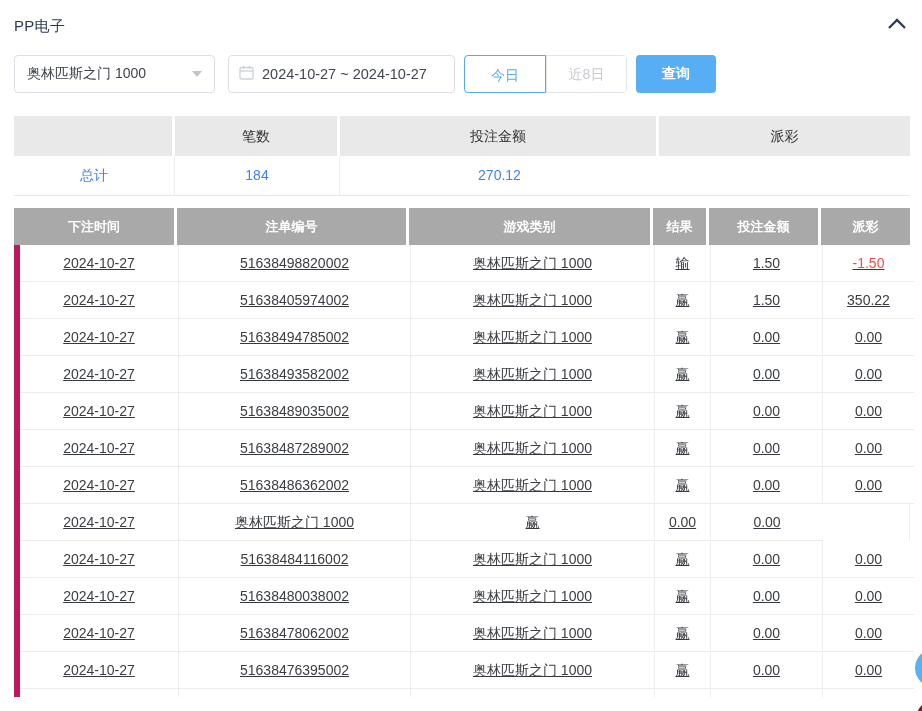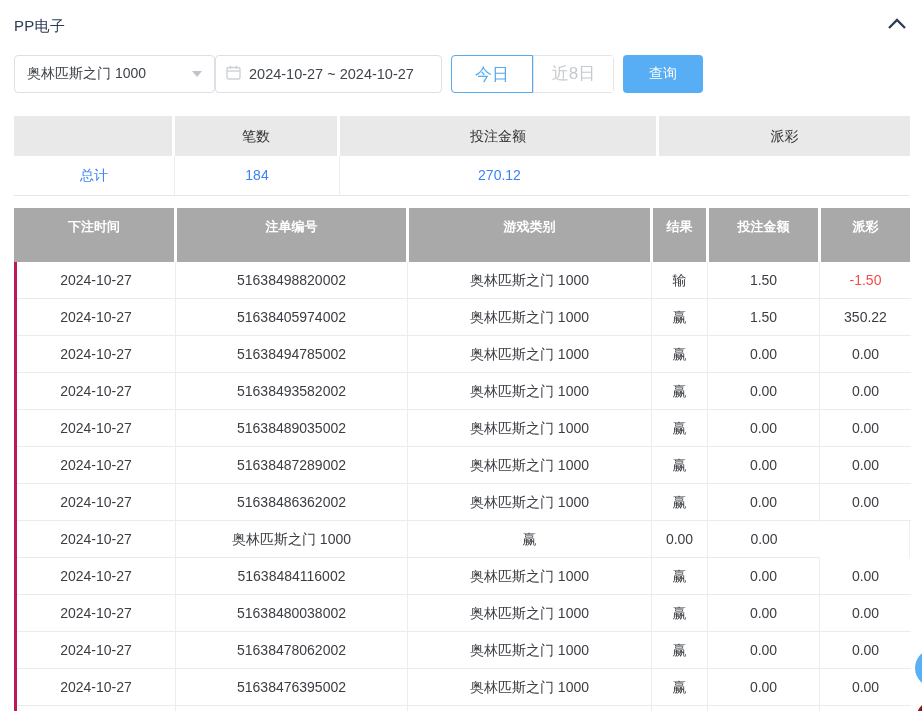--- a/index.html
+++ b/index.html
@@ -12,44 +12,44 @@
   .panel-head { display:flex; align-items:center; justify-content:space-between; height:28px; }
   .panel-title { font-size:15px; font-weight:normal; color:#2b3a53; letter-spacing:.3px; }
   .collapse-btn { width:26px; height:22px; display:flex; align-items:center; justify-content:center; cursor:pointer; }
 
   
   .filters { display:flex; align-items:center; margin-top:15px; height:38px; }
   .select-box { width:201px; height:38px; border:1px solid #dcdfe6; border-radius:4px;
     display:flex; align-items:center; justify-content:space-between; padding:0 12px; cursor:pointer; background:#fff; }
   .select-value { font-size:14px; color:#3f434a; }
   .caret-down { width:0; height:0; border-left:5px solid transparent; border-right:5px solid transparent; border-top:6px solid #c0c4cc; }
-  .date-box { width:227px; height:38px; border:1px solid #dcdfe6; border-radius:4px; 
+  .date-box { width:227px; height:38px; border:1px solid #dcdfe6; border-radius:4px; margin-left:13px;
     display:flex; align-items:center; padding:0 10px; cursor:pointer; background:#fff; }
   .date-text { font-size:14.5px; color:#41454c; margin-left:8px; white-space:nowrap; }
   .seg-group { display:flex; margin-left:9px; border:1px solid #e1e4ea; border-radius:4px; height:38px; }
-  .seg { width:80px; text-align:center; line-height:36px; font-size:17px; color:#c6c9ce; cursor:pointer; background:#fff; }
+  .seg { width:80px; text-align:center; line-height:36px; font-size:14px; color:#c6c9ce; cursor:pointer; background:#fff; }
   .seg + .seg { border-left:1px solid #e1e4ea; }
   .seg.active { color:#55aaf2; border:1px solid #55aaf2; border-radius:4px 0 0 4px; margin:-1px 0 -1px -1px; width:82px; line-height:38px; z-index:2; }
   .query-btn { width:80px; height:38px; margin-left:9px; background:#57aef5; border:none; border-radius:4px;
-    color:#fff; font-size:14px; cursor:pointer; font-family:inherit; }
+    color:#fff; font-size:14px; cursor:pointer; font-family:inherit;font-weight:bold; }
 
   
   .summary { margin-top:23px; width:896px; }
   .sum-head { display:grid; grid-template-columns:158px 162px 316px 251px; column-gap:3px; }
   .sum-head .cell { background:#e9e9e9; height:40px; line-height:40px; text-align:center; font-size:14px; color:#303133; }
   .sum-row { display:grid; grid-template-columns:161px 165px 319px 251px; border-bottom:1px solid #e7e7e7; }
   .sum-row .cell { background:#fff; height:39px; line-height:39px; text-align:center; font-size:14px; color:#3b82f6; }
   .sum-row .cell:not(:last-child) { border-right:1px solid #ededed; }
 
   
   .bet-table { margin-top:12px; width:896px; }
   .t-head { display:grid; grid-template-columns:160px 229px 241px 53px 109px 89px; column-gap:3px; }
-  .t-head .cell { background:#a9a9a9; height:54px; line-height:38px; text-align:center;
+  .t-head .cell { background:#a9a9a9; height:37px; line-height:38px; text-align:center;
     font-size:13px; font-weight:bold; color:#fff; }
-  .t-body { border-left:3px solid #be185d; border-right:1px solid #efefef; }
+  .t-body { border-left:6px solid #be185d; border-right:1px solid #efefef;text-decoration:underline; }
   .trow { display:grid; grid-template-columns:159px 232px 244px 56px 112px 91px; }
   .trow .td { background:#fff; height:37px; line-height:37px; text-align:center; font-size:14px;
     color:#3a3d42; border-bottom:1px solid #ebebeb; white-space:nowrap; overflow:hidden; }
   .trow .td:not(:last-child) { border-right:1px solid #ededed; }
   .td.neg { color:#f24b4b;text-align:center; }
   .trow.partial .td { height:8px; border-bottom:none; }
 
   
   .float-blue { position:absolute; left:915px; top:649px; width:38px; height:38px; border-radius:50%;
     background:#58b1f6; cursor:pointer; }

